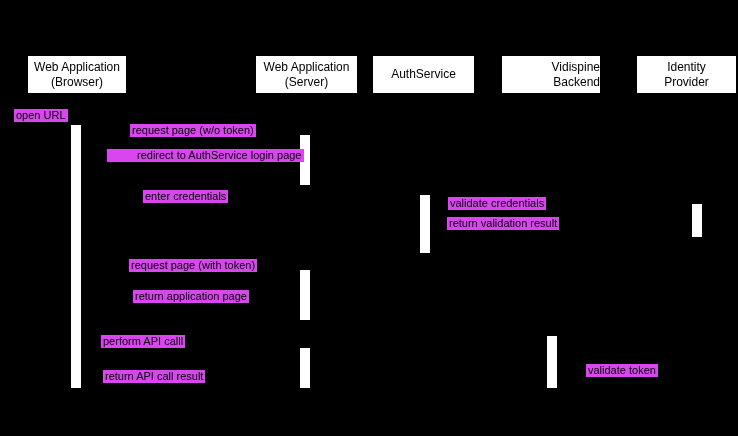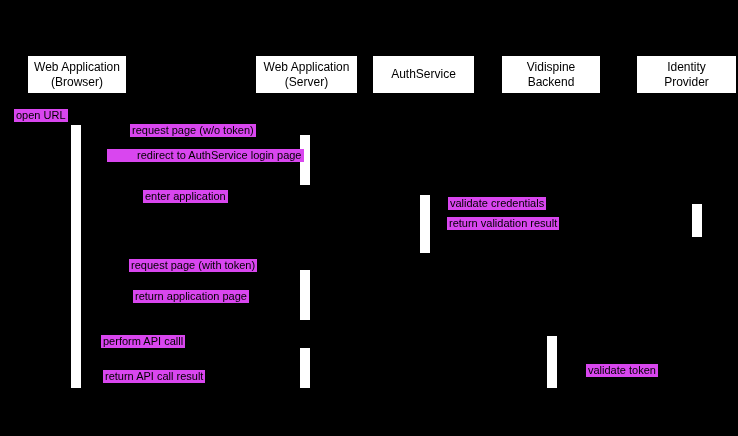--- a/index.html
+++ b/index.html
@@ -47,41 +47,41 @@
     <span>Web Application</span>
     <span>(Browser)</span>
   </div>
   <div class="pbox" style="left:256px; top:56px; width:101px; height:37px;">
     <span>Web Application</span>
     <span>(Server)</span>
   </div>
   <div class="pbox" style="left:373px; top:56px; width:101px; height:37px;">
     <span>AuthService</span>
   </div>
-  <div class="pbox" style="left:502px; top:56px; width:98px;  height:37px;">
+  <div class="pbox" style="left:502px; top:56px; width:98px;  height:37px;align-items:flex-end;">
     <span>Vidispine</span>
     <span>Backend</span>
   </div>
   <div class="pbox" style="left:637px; top:56px; width:99px;  height:37px;">
     <span>Identity</span>
     <span>Provider</span>
   </div>
 
   <div class="bar" style="left:71px;  top:125px; height:270px;"></div>
   <div class="bar" style="left:300px; top:135px; height:50px;"></div>
   <div class="bar" style="left:300px; top:270px; height:50px;"></div>
   <div class="bar" style="left:300px; top:348px; height:47px;"></div>
   <div class="bar" style="left:420px; top:195px; height:58px;"></div>
   <div class="bar" style="left:547px; top:336px; height:79px;"></div>
   <div class="bar" style="left:692px; top:204px; height:33px;"></div>
 
   <div class="msg" style="left:14px;  top:109px;">open URL</div>
   <div class="msg" style="left:130px; top:124px;">request page (w/o token)</div>
   <div class="msg" style="left:107px; top:149px;padding-left:30px;">redirect to AuthService login page</div>
-  <div class="msg" style="left:143px; top:190px;">enter application</div>
+  <div class="msg" style="left:143px; top:190px;">enter credentials</div>
   <div class="msg" style="left:448px; top:197px;">validate credentials</div>
   <div class="msg" style="left:447px; top:217px;">return validation result</div>
   <div class="msg" style="left:129px; top:259px;">request page (with token)</div>
   <div class="msg" style="left:133px; top:290px;">return application page</div>
   <div class="msg" style="left:101px; top:335px;">perform API calll</div>
   <div class="msg" style="left:586px; top:364px;">validate token</div>
   <div class="msg" style="left:103px; top:370px;">return API call result</div>
 
 </div>
 

